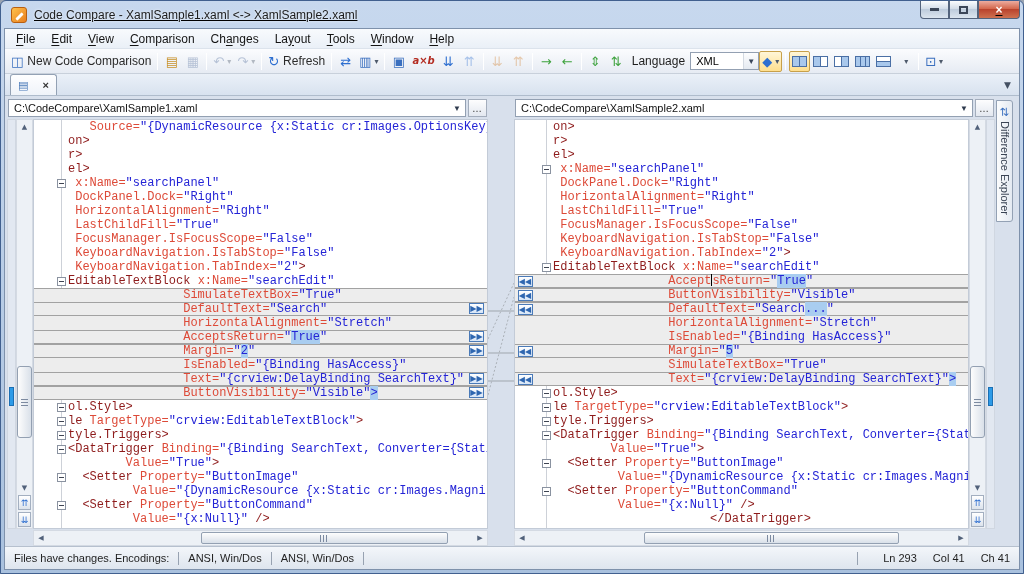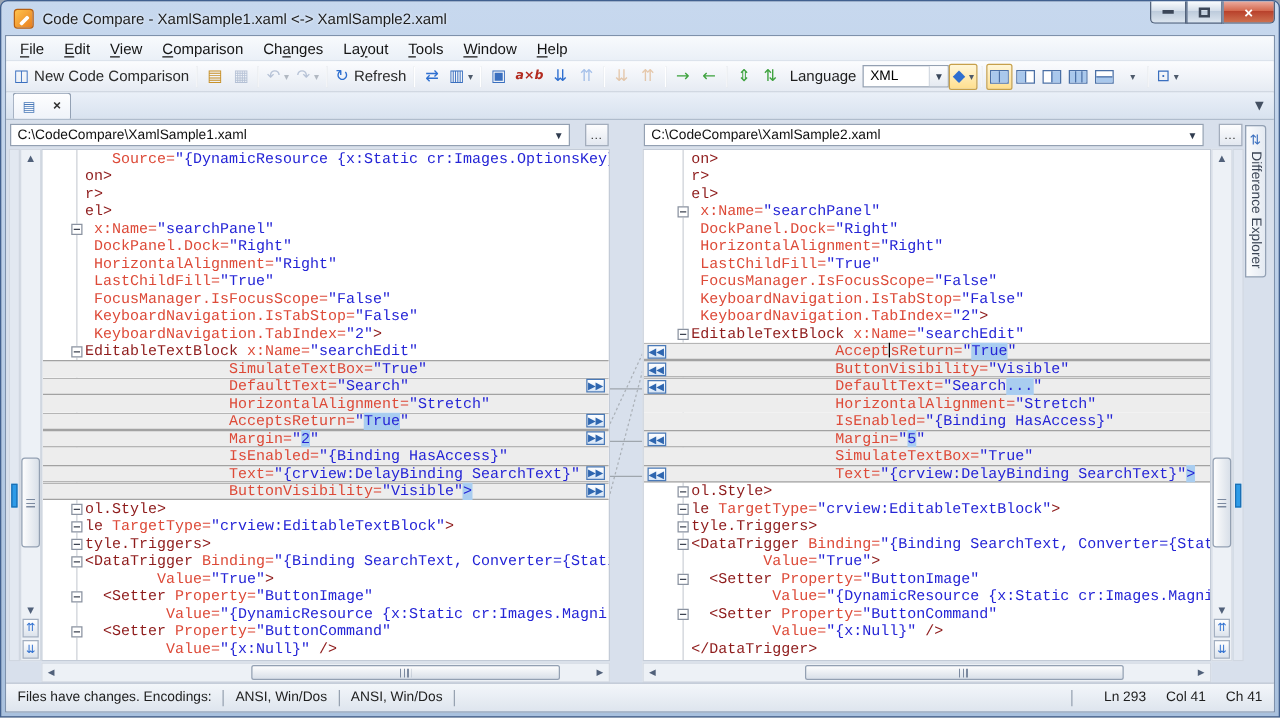--- a/index.html
+++ b/index.html
@@ -1,21 +1,21 @@
 <!DOCTYPE html>
 <html style="--tok-attr: #DD4A38; --tok-elem: #8E1B1B; --tok-val: #2424D6; --sel-bg: #A9CDF0; --chg-bg: #EDEDED; --box-line: #A2A2A2;"><head>
 <meta charset="utf-8">
 <style>
   html,body{margin:0;padding:0;background:#9AA4B2;}
   *{box-sizing:border-box;}
   .win{width:1024px;height:574px;font-family:"Liberation Sans",sans-serif;font-size:12px;
        background:linear-gradient(#C7D8EE,#A9C1DE);border:1px solid #41608F;border-radius:6px 6px 0 0;
        display:flex;flex-direction:column;padding:0 3px 3px;overflow:hidden;}
   
-  .titlebar{height:27px;display:flex;align-items:center;padding:0 0 0 7px;flex:none;}
+  .titlebar{height:27px;display:flex;align-items:center;padding:0 0 0 7px;flex:none;text-decoration:underline;}
   .app-icon{width:16px;height:16px;border-radius:3px;flex:none;position:relative;
             background:linear-gradient(135deg,#FFC24D,#E87E1E);border:1px solid #B85F10;}
   .app-icon::after{content:"";position:absolute;left:3px;top:7px;width:9px;height:3px;background:#FFF;transform:rotate(-45deg);border-radius:1px;}
   .title-text{margin-left:7px;color:#1C1C1C;text-shadow:0 0 3px rgba(255,255,255,.9);}
   .winbtns{margin-left:auto;display:flex;align-self:flex-start;}
   .wbtn{height:18px;width:29px;border:1px solid #53637C;border-top:none;display:flex;align-items:center;justify-content:center;
         background:linear-gradient(#FAFCFE,#D3DDE9 45%,#BCCADB 46%,#DCE5EF);}
   .wbtn.first{border-radius:0 0 0 4px;}
   .wbtn.close{width:42px;border-radius:0 0 4px 0;background:linear-gradient(#ECAC9F,#D4684E 45%,#B8402B 46%,#CE7150);color:#FFF;font-weight:bold;font-size:12px;}
   .glyph-min{width:9px;height:3px;background:#3B4658;}
@@ -45,21 +45,21 @@
   .layico.h i + i{border-left:none;border-top:1px solid #4A6FA5;}
   
   .tabstrip{height:22px;flex:none;display:flex;align-items:flex-end;background:linear-gradient(#EAF0F8,#D8E2EF);border-bottom:1px solid #AFBCCC;padding-left:5px;}
   .tab{height:21px;display:flex;align-items:center;background:linear-gradient(#FEFEFF,#EFF3F9);border:1px solid #93A1B4;border-bottom:none;border-radius:3px 3px 0 0;padding:0 7px;font-weight:bold;color:#1A1A1A;}
   .tab .doc{color:#4A79B8;margin-right:5px;font-weight:normal;}
   .tab .x{margin-left:9px;color:#333;font-weight:bold;font-size:11px;}
   .strip-drop{margin-left:auto;margin-right:8px;font-size:9px;color:#445062;margin-bottom:5px;font-family:"DejaVu Sans",sans-serif;}
   
   .main{flex:1;display:flex;min-height:0;background:#D8E0EC;padding:2px 0 0 2px;}
   .group{flex:1;display:flex;flex-direction:column;min-width:0;}
-  .pane-header{height:21px;flex:none;display:flex;align-items:flex-start;padding:1px 1px 2px;gap:10px;}
+  .pane-header{height:21px;flex:none;display:flex;align-items:flex-start;padding:1px 1px 2px;}
   .combo{flex:1;height:18px;background:#FFF;border:1px solid #93A0B2;display:flex;align-items:center;font-size:11px;padding-left:5px;color:#111;min-width:0;}
   .combo .arr{margin-left:auto;width:16px;flex:none;display:flex;align-items:center;justify-content:center;font-size:8px;color:#2F3B4E;}
   .browse{width:19px;height:18px;margin-left:2px;flex:none;border:1px solid #A3ADBC;background:linear-gradient(#FDFDFE,#E3E8F0);display:flex;align-items:center;justify-content:center;font-size:10px;color:#333;letter-spacing:1px;}
   .pane-body{flex:1;display:flex;min-height:0;}
   .rail{width:26px;flex:none;display:flex;}
   .overview{width:9px;position:relative;background:#E2E8F1;border:1px solid #D0D7E1;}
   .ov-marker{position:absolute;left:1px;width:5px;height:19px;background:#2D9BE8;border:1px solid #1B6FB4;top:267px;}
   .vscroll{width:17px;background:#EDF1F6;border:1px solid #D4DAE3;display:flex;flex-direction:column;}
   .sb-arrow{height:13px;flex:none;display:flex;align-items:center;justify-content:center;font-size:7px;color:#51617A;font-family:"DejaVu Sans",sans-serif;}
   .sb-track{flex:1;position:relative;}
@@ -382,21 +382,21 @@
               <div class="row chg bt bb"><span class="mcol"><span class="merge-btn">◀◀</span></span><span class="marg-r"></span><span class="fold"></span><span class="txt" style="padding-left: 115.2px;"><span class="tok-a">Text=</span><span class="tok-v">"{crview:DelayBinding SearchText}"</span><span class="tok-s">&gt;</span></span></div>
               <div class="row"><span class="mcol"></span><span class="marg-r"></span><span class="fold"><span class="fold-box"></span></span><span class="txt" style="padding-left: 0px;"><span class="tok-e">ol.Style&gt;</span></span></div>
               <div class="row"><span class="mcol"></span><span class="marg-r"></span><span class="fold"><span class="fold-box"></span></span><span class="txt" style="padding-left: 0px;"><span class="tok-e">le </span><span class="tok-a">TargetType=</span><span class="tok-v">"crview:EditableTextBlock"</span><span class="tok-e">&gt;</span></span></div>
               <div class="row"><span class="mcol"></span><span class="marg-r"></span><span class="fold"><span class="fold-box"></span></span><span class="txt" style="padding-left: 0px;"><span class="tok-e">tyle.Triggers&gt;</span></span></div>
               <div class="row"><span class="mcol"></span><span class="marg-r"></span><span class="fold"><span class="fold-box"></span></span><span class="txt" style="padding-left: 0px;"><span class="tok-e">&lt;DataTrigger </span><span class="tok-a">Binding=</span><span class="tok-v">"{Binding SearchText, Converter={Stati</span></span></div>
               <div class="row"><span class="mcol"></span><span class="marg-r"></span><span class="fold"></span><span class="txt" style="padding-left: 57.6px;"><span class="tok-a">Value=</span><span class="tok-v">"True"</span><span class="tok-e">&gt;</span></span></div>
               <div class="row"><span class="mcol"></span><span class="marg-r"></span><span class="fold"><span class="fold-box"></span></span><span class="txt" style="padding-left: 14.4px;"><span class="tok-e">&lt;Setter </span><span class="tok-a">Property=</span><span class="tok-v">"ButtonImage"</span></span></div>
               <div class="row"><span class="mcol"></span><span class="marg-r"></span><span class="fold"></span><span class="txt" style="padding-left: 64.8px;"><span class="tok-a">Value=</span><span class="tok-v">"{DynamicResource {x:Static cr:Images.Magni</span></span></div>
               <div class="row"><span class="mcol"></span><span class="marg-r"></span><span class="fold"><span class="fold-box"></span></span><span class="txt" style="padding-left: 14.4px;"><span class="tok-e">&lt;Setter </span><span class="tok-a">Property=</span><span class="tok-v">"ButtonCommand"</span></span></div>
               <div class="row"><span class="mcol"></span><span class="marg-r"></span><span class="fold"></span><span class="txt" style="padding-left: 64.8px;"><span class="tok-a">Value=</span><span class="tok-v">"{x:Null}"</span><span class="tok-e"> /&gt;</span></span></div>
-              <div class="row"><span class="mcol"></span><span class="marg-r"></span><span class="fold"></span><span class="txt" style="padding-left: 0px;"><span class="tok-e">&lt;/DataTrigger&gt;</span></span></div>
+              <div class="row"><span class="mcol"></span><span class="marg-r"></span><span class="fold"></span><span class="txt" style="padding-left: 0px; text-align: center;"><span class="tok-e">&lt;/DataTrigger&gt;</span></span></div>
             </div>
           <div class="rail">
             <div class="vscroll">
               <div class="sb-arrow">▲</div>
               <div class="sb-track">
                 <div class="sb-thumb">
                     <span class="grip"></span>
                   </div>
               </div>
               <div class="sb-arrow">▼</div>

